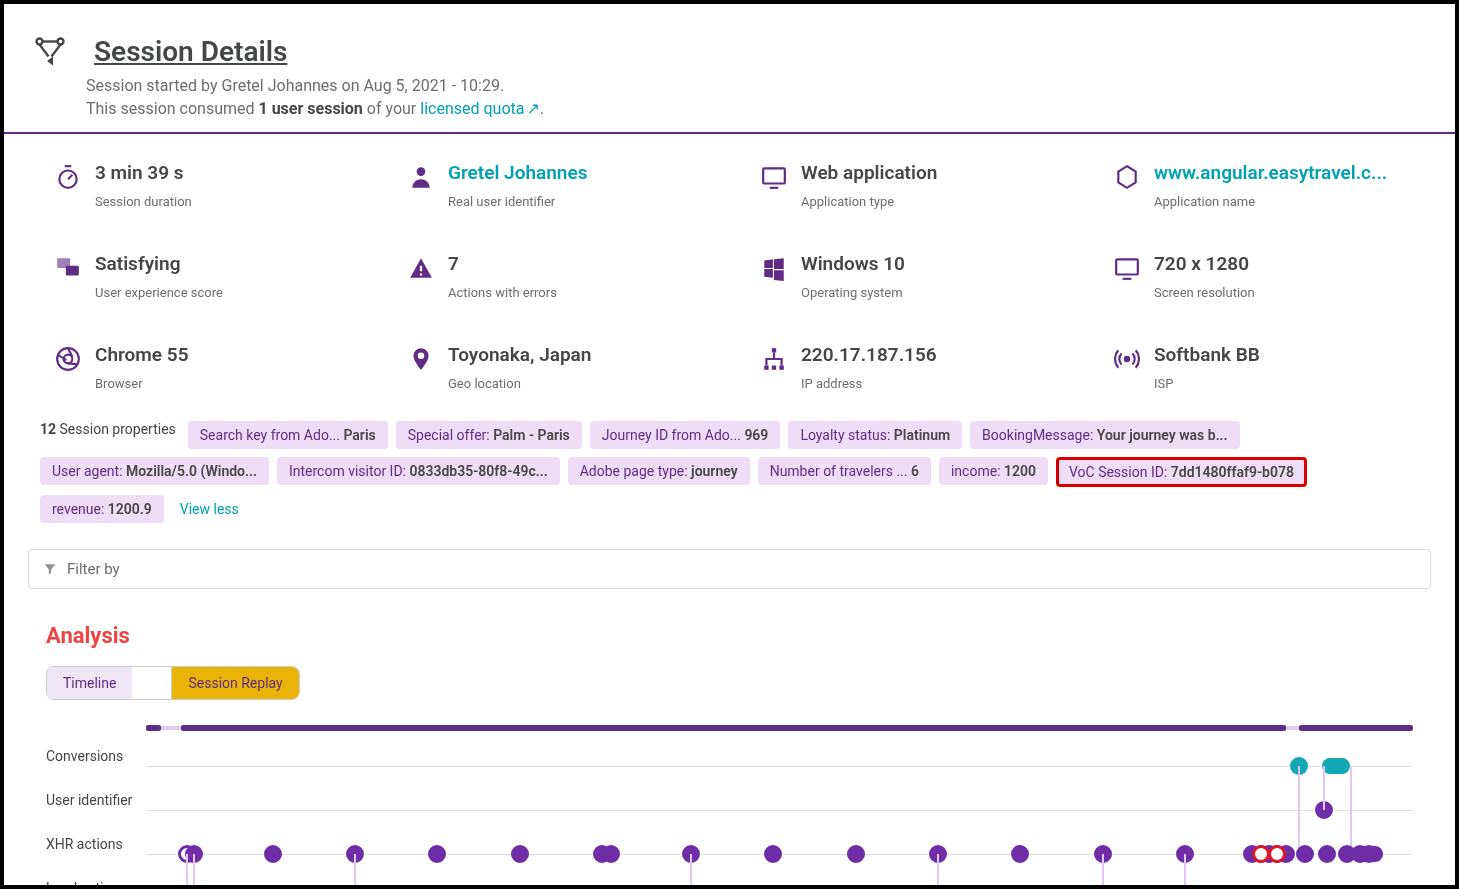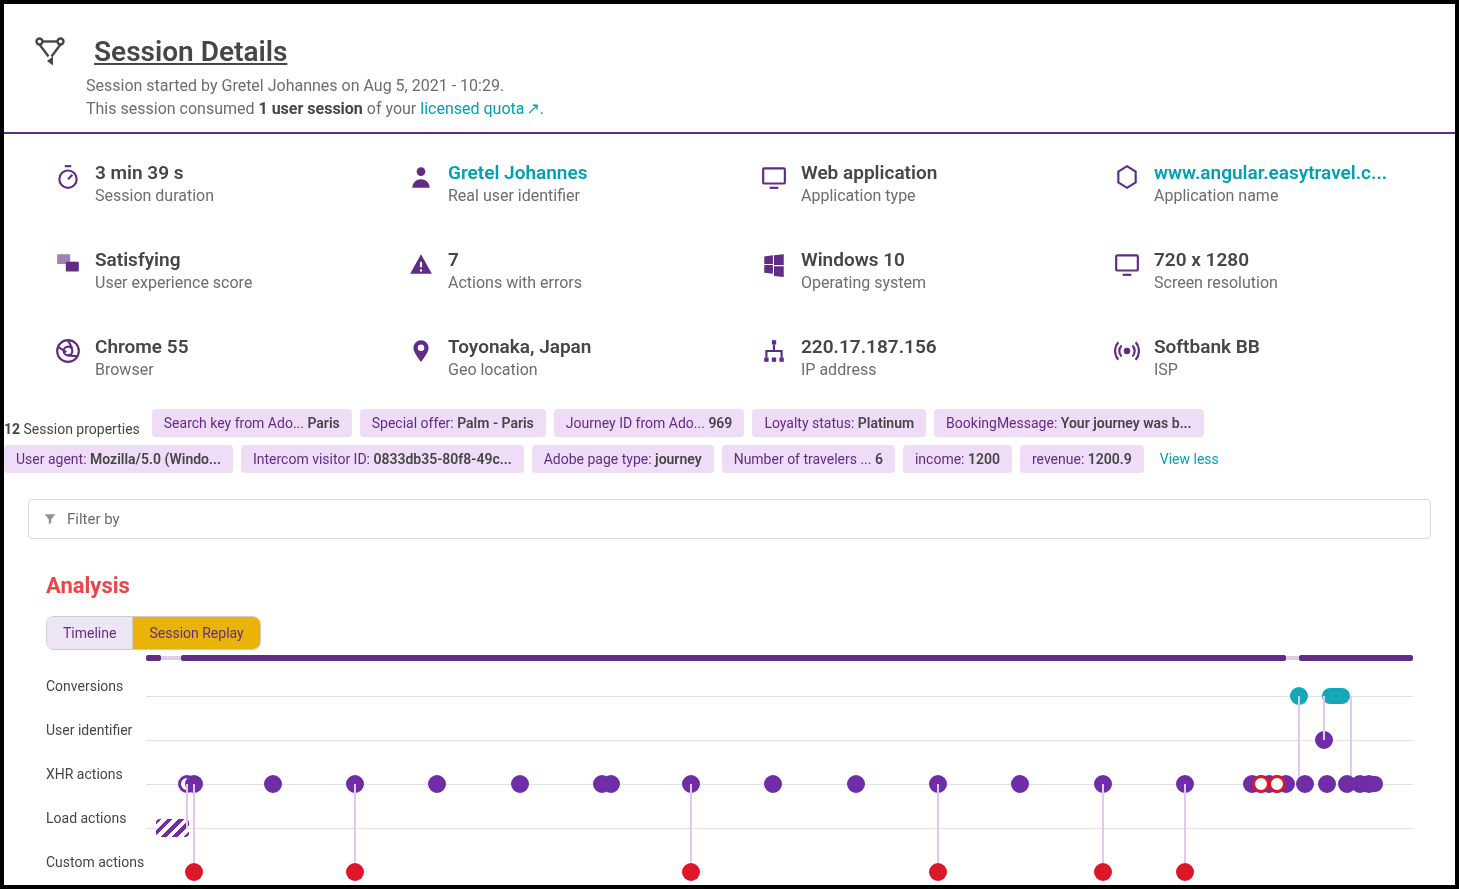--- a/index.html
+++ b/index.html
@@ -17,38 +17,38 @@
   .ext { margin-left:2px; }
 
   .leftgap { padding-left:51px; padding-right:28px; }
 
   .session-grid { display:grid; grid-template-columns: repeat(4, minmax(0,1fr)); gap:44px 40px; margin-top:28px; }
   .stat { display:flex; gap:14px; align-items:flex-start; }
   .stat .ic { width:26px; height:26px; flex:0 0 26px; color:#612c85; margin-top:2px; }
   .stat .ic svg {width:100%;height:100%;display:block;}
   .stat .val { font-size:19px; font-weight:600; color:#454646; line-height:1.15; }
   .stat .val.link { color:#00a1b2; }
-  .stat .lbl { font-size:16px; color:#6d6d6d; margin-top:2px; }
-
-  .props-wrap { margin-top:30px; display:flex; flex-wrap:wrap; gap:8px; align-items:flex-end; padding-right:28px; }
+  .stat .lbl { font-size:13px; color:#6d6d6d; margin-top:10px; }
+
+  .props-wrap { margin-top:30px; display:flex; flex-wrap:wrap; gap:8px; align-items:flex-start; padding-right:28px; padding-left:36px; }
   .props-count { font-size:14px; color:#454646; margin-right:4px; }
   .props-count b { font-weight:700; }
   .chip {
     background:#efdcf7; color:#612c85; padding:6px 12px; border-radius:4px; font-size:14px; font-weight:400; white-space:nowrap;
   }
   .chip .cv { color:#454646; font-weight:600; }
   .chip.hl { border:3px solid #d40000; padding:4px 10px; }
   .viewless { color:#00a1b2; font-size:14px; padding:6px 8px; }
 
   .filter-bar { margin:26px 24px 0 24px; border:1px solid #d9d9d9; border-radius:4px; padding:10px 14px; display:flex; gap:10px; align-items:center; color:#6d6d6d; font-size:15px; }
   .filter-bar .fi{width:14px;height:14px;opacity:.75;}
 
   .analysis { margin:24px 24px 0 24px; background:#fff; padding:10px 18px 0 18px; }
   .analysis h2 { font-size:22px; font-weight:700; color:#ef4444; margin:0 0 18px 0; }
-  .tabs { display:flex; border:1px solid #ccc; border-radius:8px; overflow:hidden; width:max-content; margin-bottom:6px; }
+  .tabs { display:flex; border:1px solid #ccc; border-radius:8px; overflow:hidden; width:max-content; margin-bottom:26px;gap:39px; }
   .tab { padding:8px 16px; font-size:14px; color:#612c85; background:#eab308; }
   .tab.active { background:#efe6f5; }
   .tab + .tab { border-left:1px solid #ccc; }
 
   .timeline-area { display:flex; gap:0; }
   .tl-labels { width:100px; font-size:14px; color:#454646; flex:0 0 100px; padding-top:22px; }
   .tl-labels div { height:44px; display:flex; align-items:flex-start; }
   .tl-labels .twoline { line-height:1.25; }
 
   .tl-chart { flex:1; position:relative; height:240px; }
@@ -260,20 +260,21 @@
     <span class="chip"><span>Search key from Ado... </span><span class="cv">Paris</span></span>
         <span class="chip"><span>Special offer: </span><span class="cv">Palm - Paris</span></span>
         <span class="chip"><span>Journey ID from Ado... </span><span class="cv">969</span></span>
         <span class="chip"><span>Loyalty status: </span><span class="cv">Platinum</span></span>
         <span class="chip"><span>BookingMessage: </span><span class="cv">Your journey was b...</span></span>
         <span class="chip"><span>User agent: </span><span class="cv">Mozilla/5.0 (Windo...</span></span>
         <span class="chip"><span>Intercom visitor ID: </span><span class="cv">0833db35-80f8-49c...</span></span>
         <span class="chip"><span>Adobe page type: </span><span class="cv">journey</span></span>
         <span class="chip"><span>Number of travelers ... </span><span class="cv">6</span></span>
         <span class="chip"><span>income: </span><span class="cv">1200</span></span>
+        <span class="chip hl"><span>VoC Session ID: </span><span class="cv">7dd1480ffaf9-b078</span></span>
         <span class="chip"><span>revenue: </span><span class="cv">1200.9</span></span>
         <span class="viewless">View less</span>
       </div>
 
     <div class="filter-bar">
       <svg class="fi" viewBox="0 0 24 24" fill="currentColor">
           <path d="M3 4h18l-7 9v6l-4 2v-8L3 4z"></path>
         </svg>
       <span>Filter by</span>
     </div>

